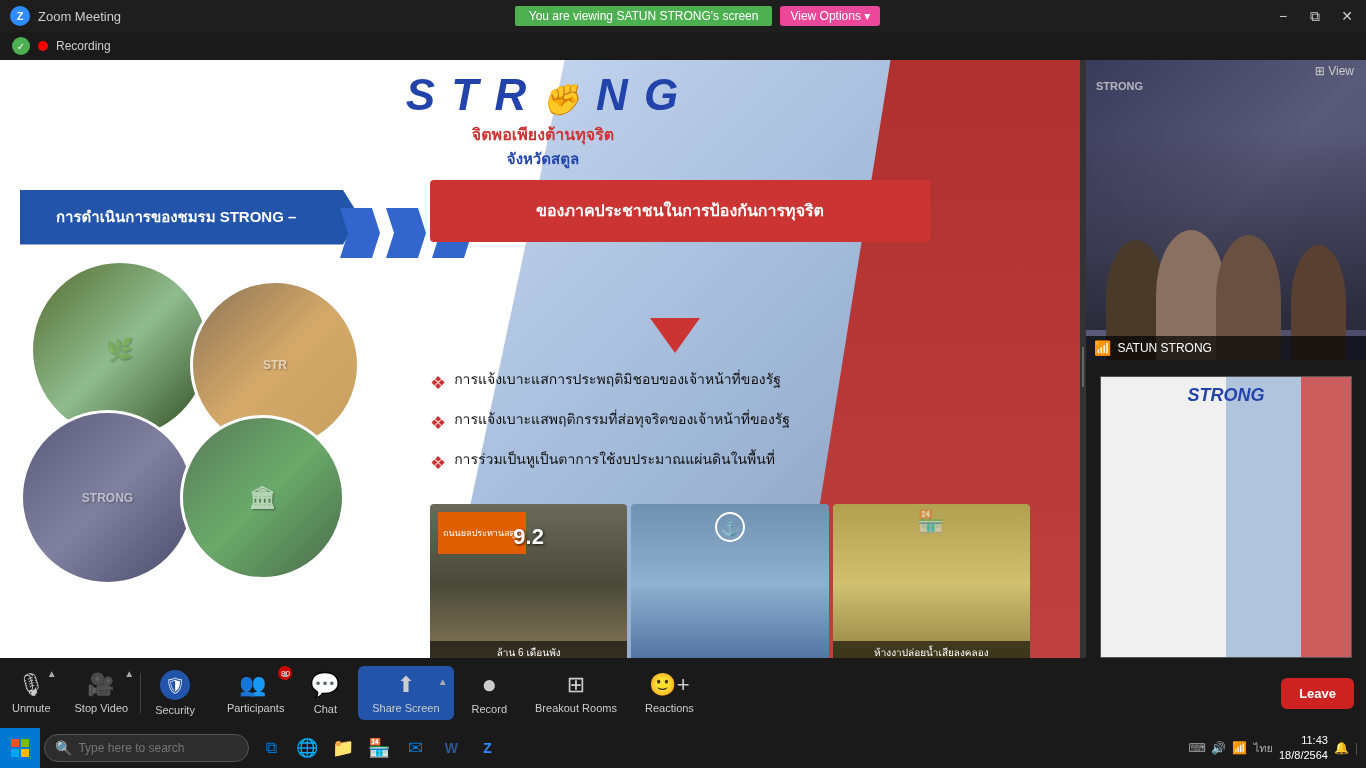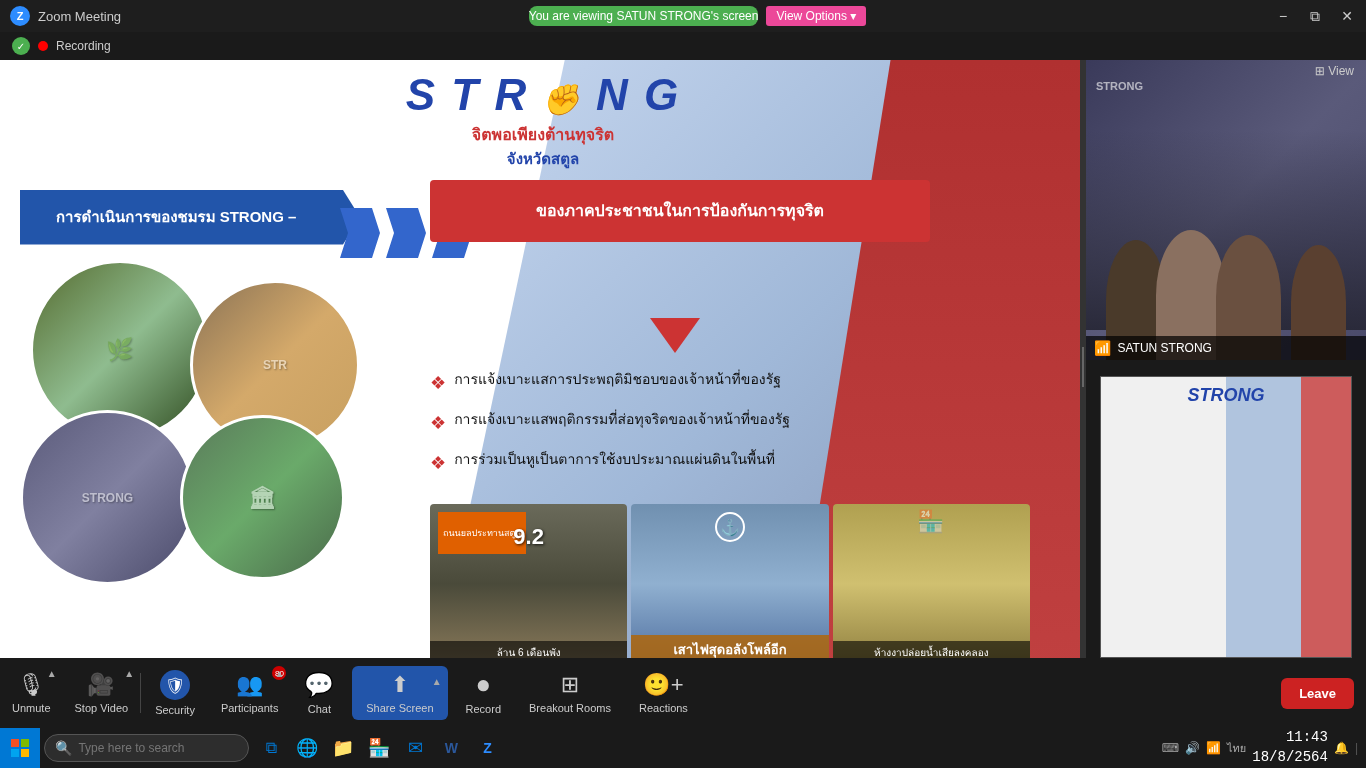--- a/index.html
+++ b/index.html
@@ -49,22 +49,22 @@
     }
     #titlebar-center {
       display: flex;
       align-items: center;
       gap: 8px;
     }
     #viewing-banner {
       background: #4CAF50;
       color: white;
       font-size: 12px;
-      padding: 3px 0;
-      border-radius: 8px;
+      padding: 3px 14px;
+      border-radius: 2px;
     }
     #view-options-btn {
       background: #ec4899;
       color: white;
       font-size: 12px;
       padding: 3px 10px;
       border-radius: 3px;
       cursor: pointer;
       display: flex;
       align-items: center;
@@ -679,24 +679,23 @@
     #win-system-tray {
       position: absolute;
       right: 0;
       display: flex;
       align-items: center;
       gap: 6px;
       padding-right: 8px;
     }
     #win-clock {
       color: white;
-      font-size: 14px;
+      font-size: 11px;
       text-align: right;
       line-height: 1.4;
-      font-family: Liberation Mono, monospace;
     }
 
     
     #resize-handle {
       position: absolute;
       right: 280px;
       top: 60px;
       width: 6px;
       height: 614px;
       background: #333;
@@ -806,21 +805,20 @@
     </div>
 
     <div id="bottom-photos">
       <div class="bottom-photo bottom-photo-1">
         <div class="orange-badge">ถนนยลประทานสตูล</div>
         <div class="photo-number-big">9.2</div>
         <div class="bottom-photo-overlay">ล้าน 6 เดือนพัง</div>
       </div>
       <div class="bottom-photo bottom-photo-2">
         <div style="position:absolute;top:8px;left:50%;transform:translateX(-50%);width:30px;height:30px;border:2px solid white;border-radius:50%;display:flex;align-items:center;justify-content:center;color:white;font-size:16px;">⚓</div>
-        <div class="bottom-photo-overlay" style="background:rgba(180,100,0,0.8);font-size:13px;font-weight:bold;">เสาไฟสุดอลังโพล์อีก</div>
       </div>
       <div class="bottom-photo bottom-photo-3">
         <div style="position:absolute;top:5px;left:50%;transform:translateX(-50%);color:white;font-size:22px;opacity:0.5;">🏪</div>
         <div class="bottom-photo-overlay">ห้างงาปล่อยน้ำเสียลงคลอง</div>
       </div>
     </div>
   </div>
 </div>
 
 <div id="resize-handle">
@@ -869,21 +867,21 @@
   <div id="security-btn-wrap">
     <div id="security-icon-circle">🛡</div>
     <span style="font-size:11px;color:#ccc;">Security</span>
   </div>
 
   <div id="participants-btn">
     <span style="font-size:22px;">👥</span>
     <div id="participants-count">
       <span>80</span>
     </div>
-    <span style="font-size:11px;color:#ccc;">Participants</span>
+    <span style="font-size:11px;color:#ccc;margin-left:6px;">Participants</span>
     <span class="caret-up">▲</span>
   </div>
 
   <div id="chat-btn">
     <span class="btn-icon-large">💬</span>
     <span>Chat</span>
   </div>
 
   <div id="share-screen-btn">
     <span style="font-size:22px;">⬆</span>

